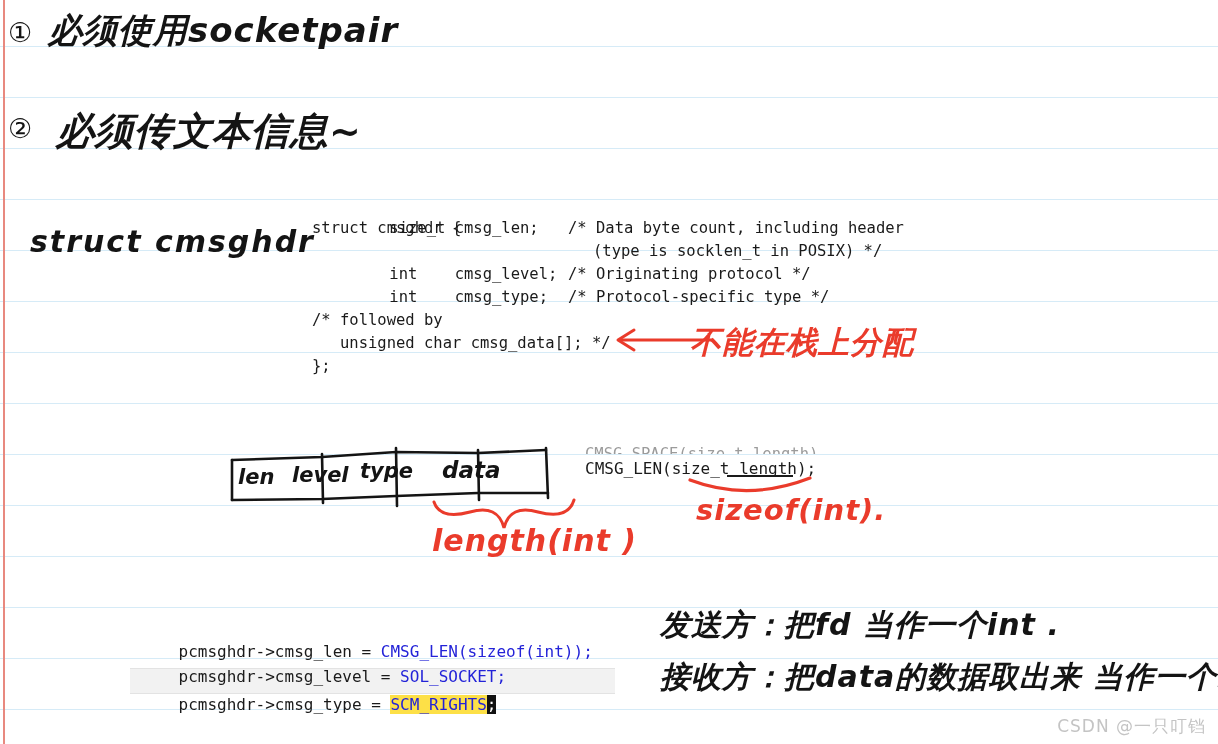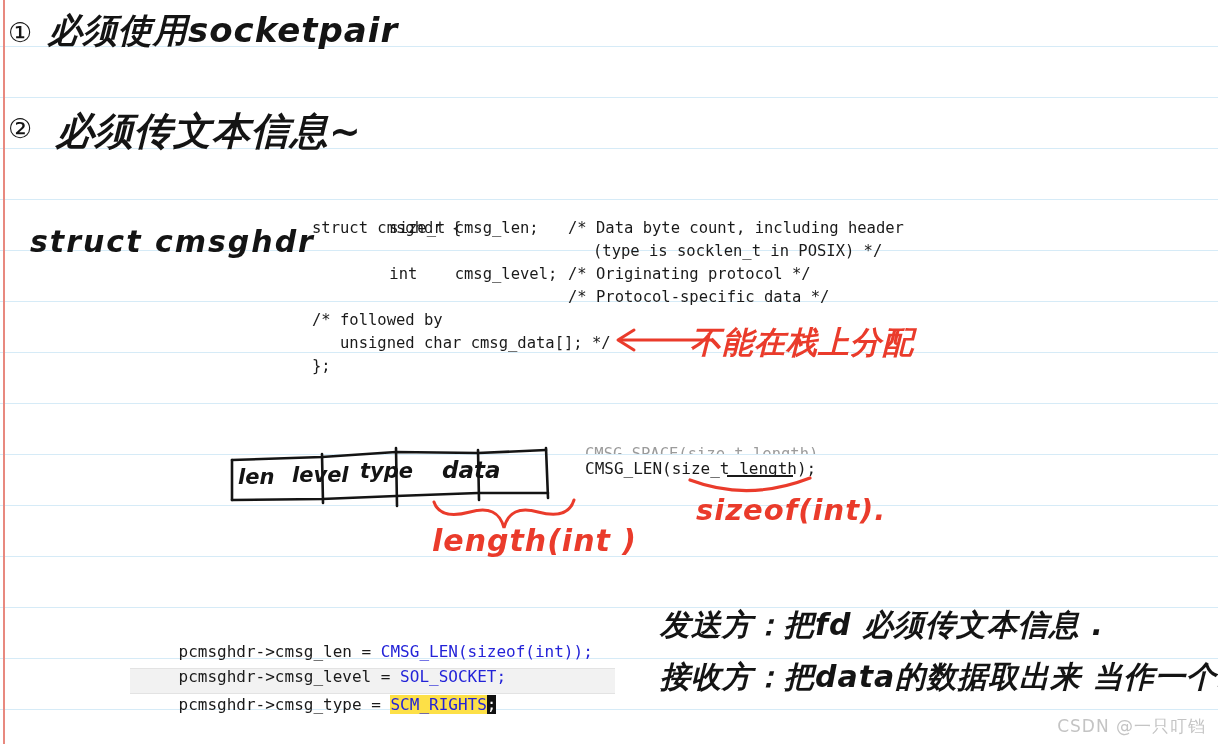--- a/index.html
+++ b/index.html
@@ -139,21 +139,22 @@
   <div class="hand" style="left:30px; top:224px; font-size:30px; letter-spacing:2px;">struct cmsghdr</div>
 
   <div class="code" style="left:312px; top:194px;">
 <span>struct cmsghdr {</span>
   </div>
   <div class="code" style="left:352px; top:217px;">    size_t cmsg_len;</div>
   <div class="code" style="left:568px; top:217px;">/* Data byte count, including header</div>
   <div class="code" style="left:593px; top:240px;">(type is socklen_t in POSIX) */</div>
   <div class="code" style="left:352px; top:263px;">    int    cmsg_level;</div>
   <div class="code" style="left:568px; top:263px;">/* Originating protocol */</div>
-  <div class="code" style="left:568px; top:286px;">/* Protocol-specific data */</div>
+  <div class="code" style="left:352px; top:286px;">    int    cmsg_type;</div>
+  <div class="code" style="left:568px; top:286px;">/* Protocol-specific type */</div>
   <div class="code" style="left:312px; top:309px;">/* followed by</div>
   <div class="code" style="left:312px; top:332px;">   unsigned char cmsg_data[]; */</div>
   <div class="code" style="left:312px; top:355px;">};</div>
 
   <svg style="position:absolute; left:612px; top:322px;" width="110" height="40">
     <path d="M 8 18 L 100 18" stroke="#ea3b2b" stroke-width="3" fill="none" stroke-linecap="round"></path>
     <path d="M 22 8 L 6 18 L 22 28" stroke="#ea3b2b" stroke-width="3" fill="none" stroke-linecap="round" stroke-linejoin="round"></path>
   </svg>
   <div class="hand-red" style="left:690px; top:322px; font-size:31px;">不能在栈上分配</div>
 
@@ -193,18 +194,18 @@
   </div>
 
   <div class="code" style="left:140px; top:642px; font-size:16px;">
     <span>pcmsghdr-&gt;cmsg_level</span><span class="ws"> </span><span>=</span><span class="ws"> </span><span class="kwblue">SOL_SOCKET;</span>
   </div>
 
   <div class="code" style="left:140px; top:670px; font-size:16px;">
     <span>pcmsghdr-&gt;cmsg_type</span><span class="ws"> </span><span>=</span><span class="ws"> </span><span class="kwblue sel">SCM_RIGHTS</span><span class="cursor">;</span>
   </div>
 
-  <div class="hand" style="left:660px; top:605px; font-size:30px;">发送方：把fd 必须传文本信息 .</div>
+  <div class="hand" style="left:660px; top:605px; font-size:30px;">发送方：把fd 当作一个int .</div>
   <div class="hand" style="left:660px; top:657px; font-size:30px;">接收方：把data的数据取出来 当作一个int .</div>
 
   <div id="watermark">CSDN @一只叮铛</div>
 
 </div>
 
 </body></html>

